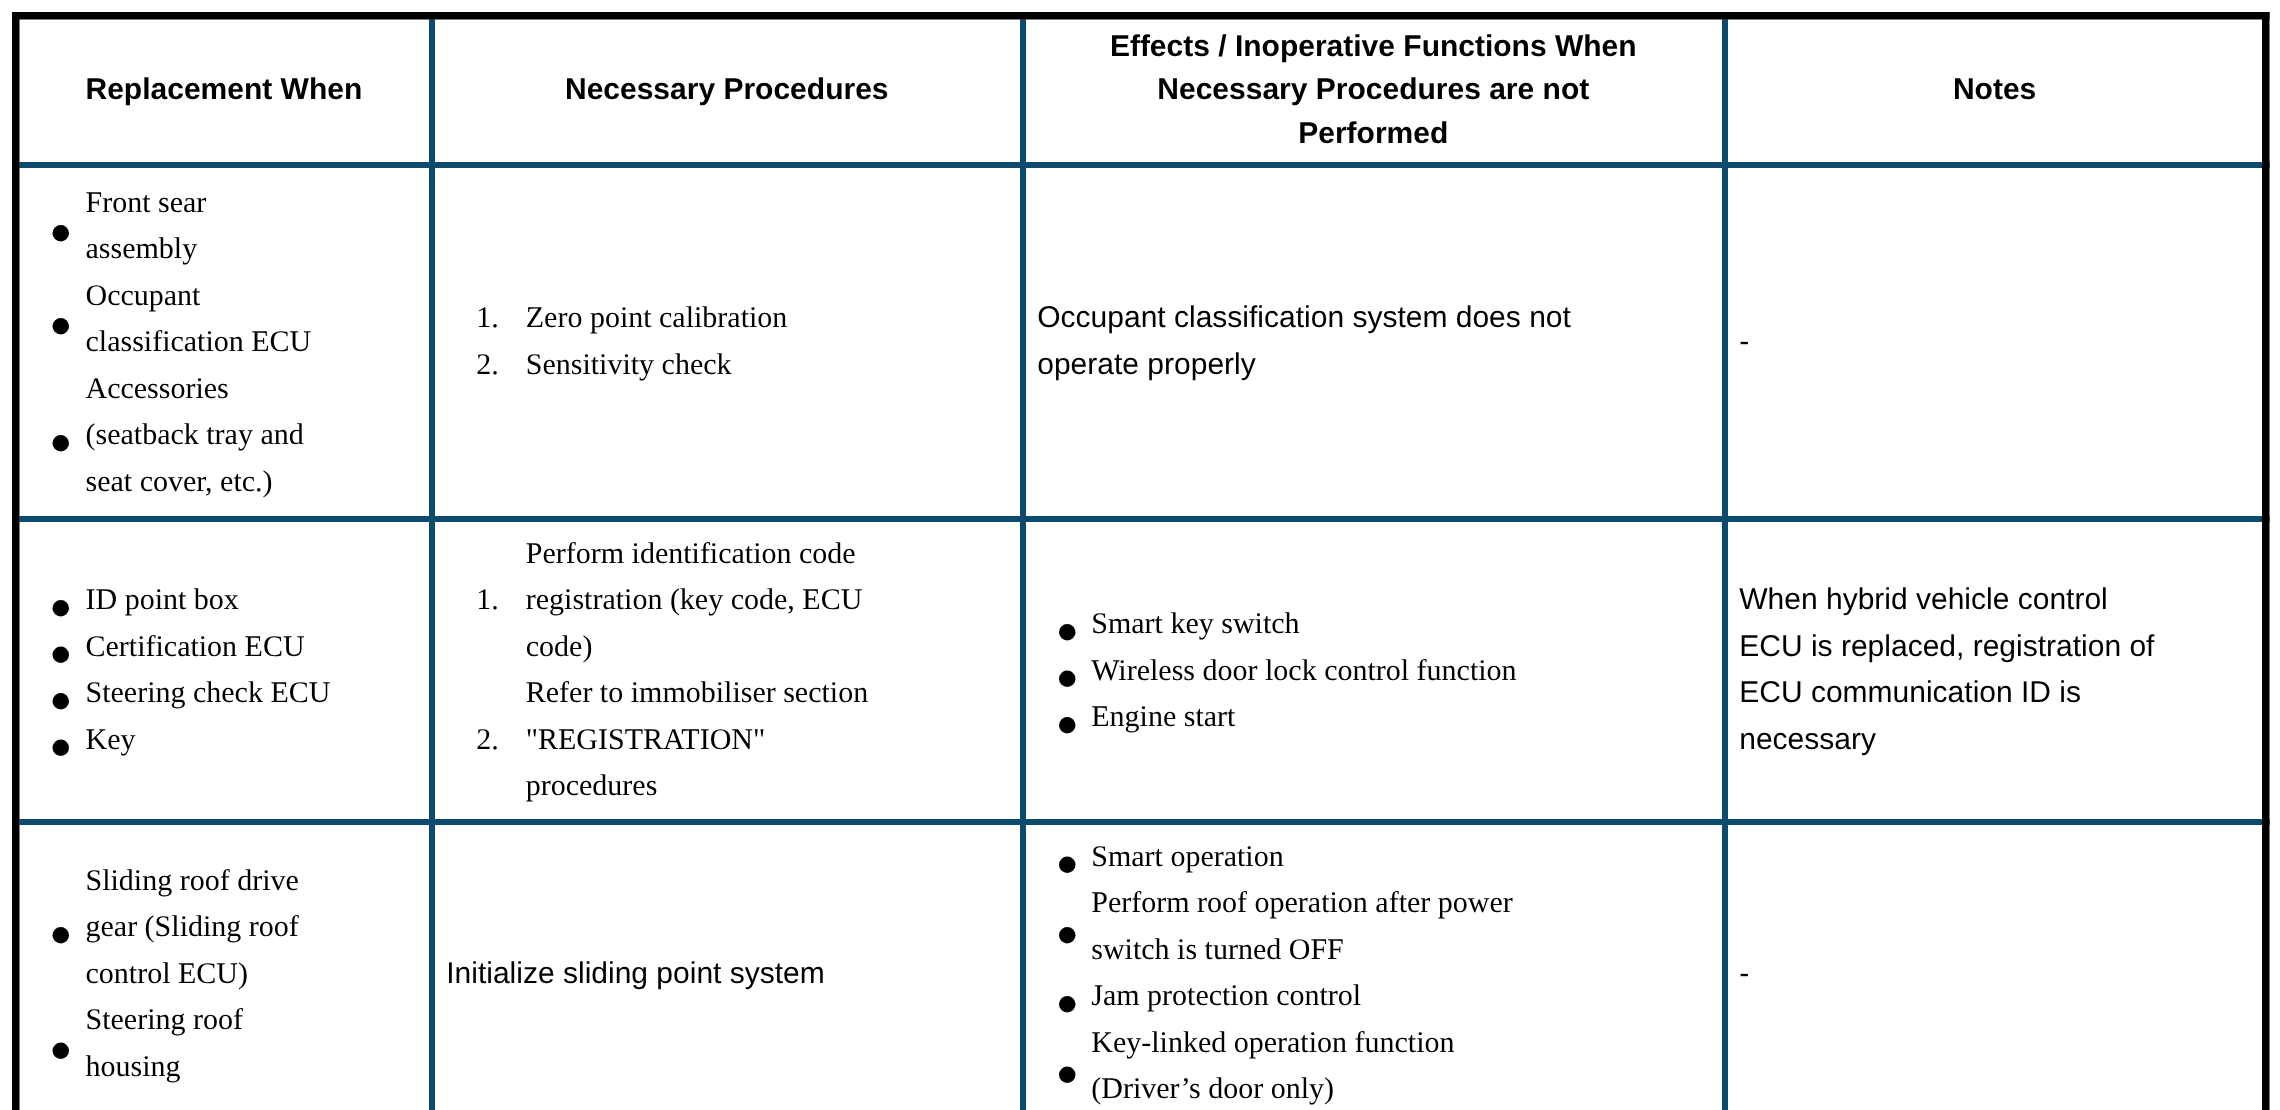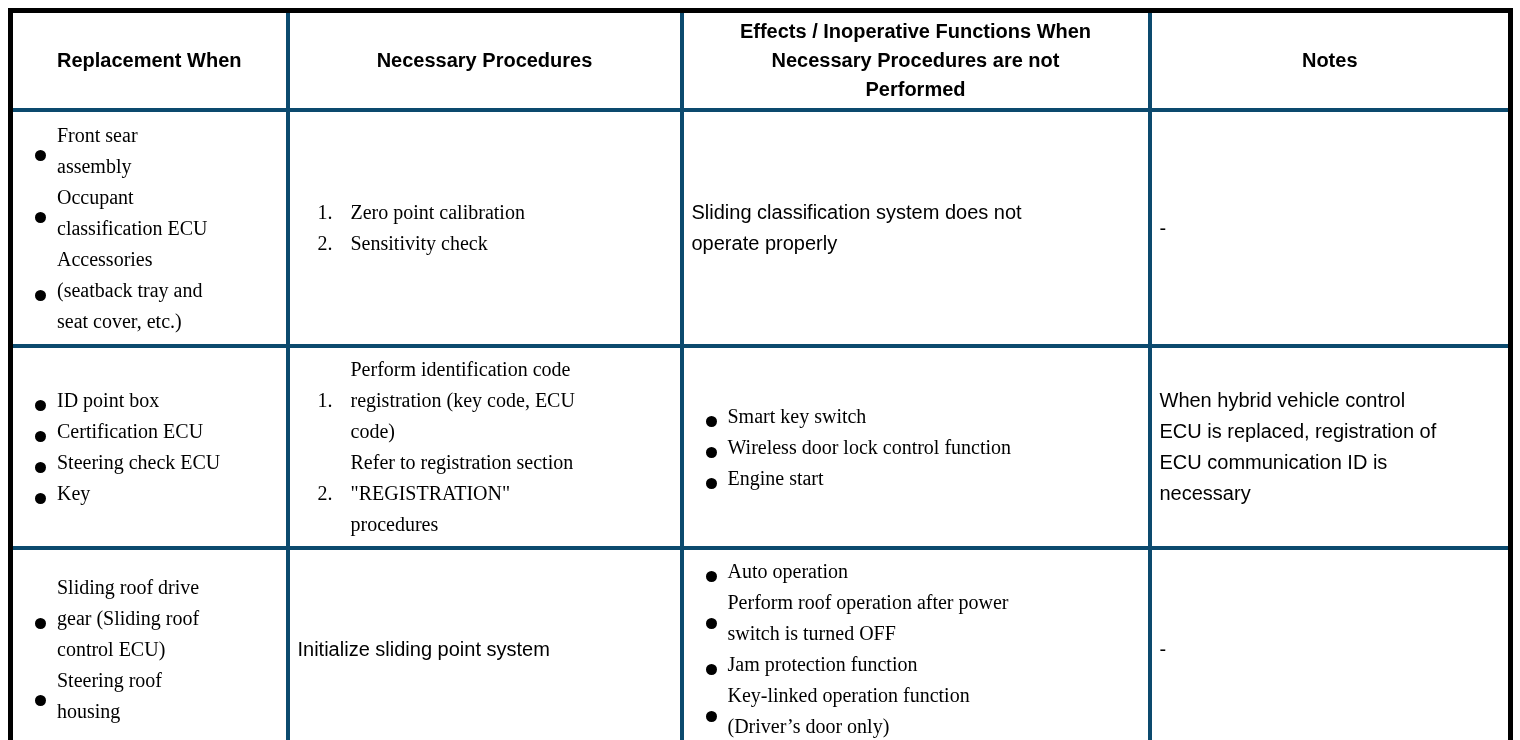--- a/index.html
+++ b/index.html
@@ -131,21 +131,21 @@
                 <span class="num">1.</span>
                 <span class="item-text">Zero point calibration</span>
               </div>
               <div class="oitem">
                 <span class="num">2.</span>
                 <span class="item-text">Sensitivity check</span>
               </div>
             </div>
           </td>
           <td>
-            <span class="cell-text">Sliding classification system does not
+            <span class="cell-text">Occupant classification system does not
 operate properly</span>
           </td>
           <td>
             <span class="cell-text">-</span>
           </td>
         </tr>
         <tr>
           <td>
             <div class="blist">
               <div class="bitem">
@@ -169,21 +169,21 @@
           <td>
             <div class="olist">
               <div class="oitem">
                 <span class="num">1.</span>
                 <span class="item-text">Perform identification code
 registration (key code, ECU
 code)</span>
               </div>
               <div class="oitem">
                 <span class="num">2.</span>
-                <span class="item-text">Refer to registration section
+                <span class="item-text">Refer to immobiliser section
 "REGISTRATION"
 procedures</span>
               </div>
             </div>
           </td>
           <td>
             <div class="blist">
               <div class="bitem">
                 <span class="dot"></span>
                 <span class="item-text">Smart key switch</span>
@@ -221,30 +221,30 @@
               </div>
             </div>
           </td>
           <td>
             <span class="cell-text">Initialize sliding point system</span>
           </td>
           <td>
             <div class="blist">
               <div class="bitem">
                 <span class="dot"></span>
-                <span class="item-text">Auto operation</span>
+                <span class="item-text">Smart operation</span>
               </div>
               <div class="bitem">
                 <span class="dot"></span>
                 <span class="item-text">Perform roof operation after power
 switch is turned OFF</span>
               </div>
               <div class="bitem">
                 <span class="dot"></span>
-                <span class="item-text">Jam protection function</span>
+                <span class="item-text">Jam protection control</span>
               </div>
               <div class="bitem">
                 <span class="dot"></span>
                 <span class="item-text">Key-linked operation function
 (Driver’s door only)</span>
               </div>
             </div>
           </td>
           <td>
             <span class="cell-text">-</span>

